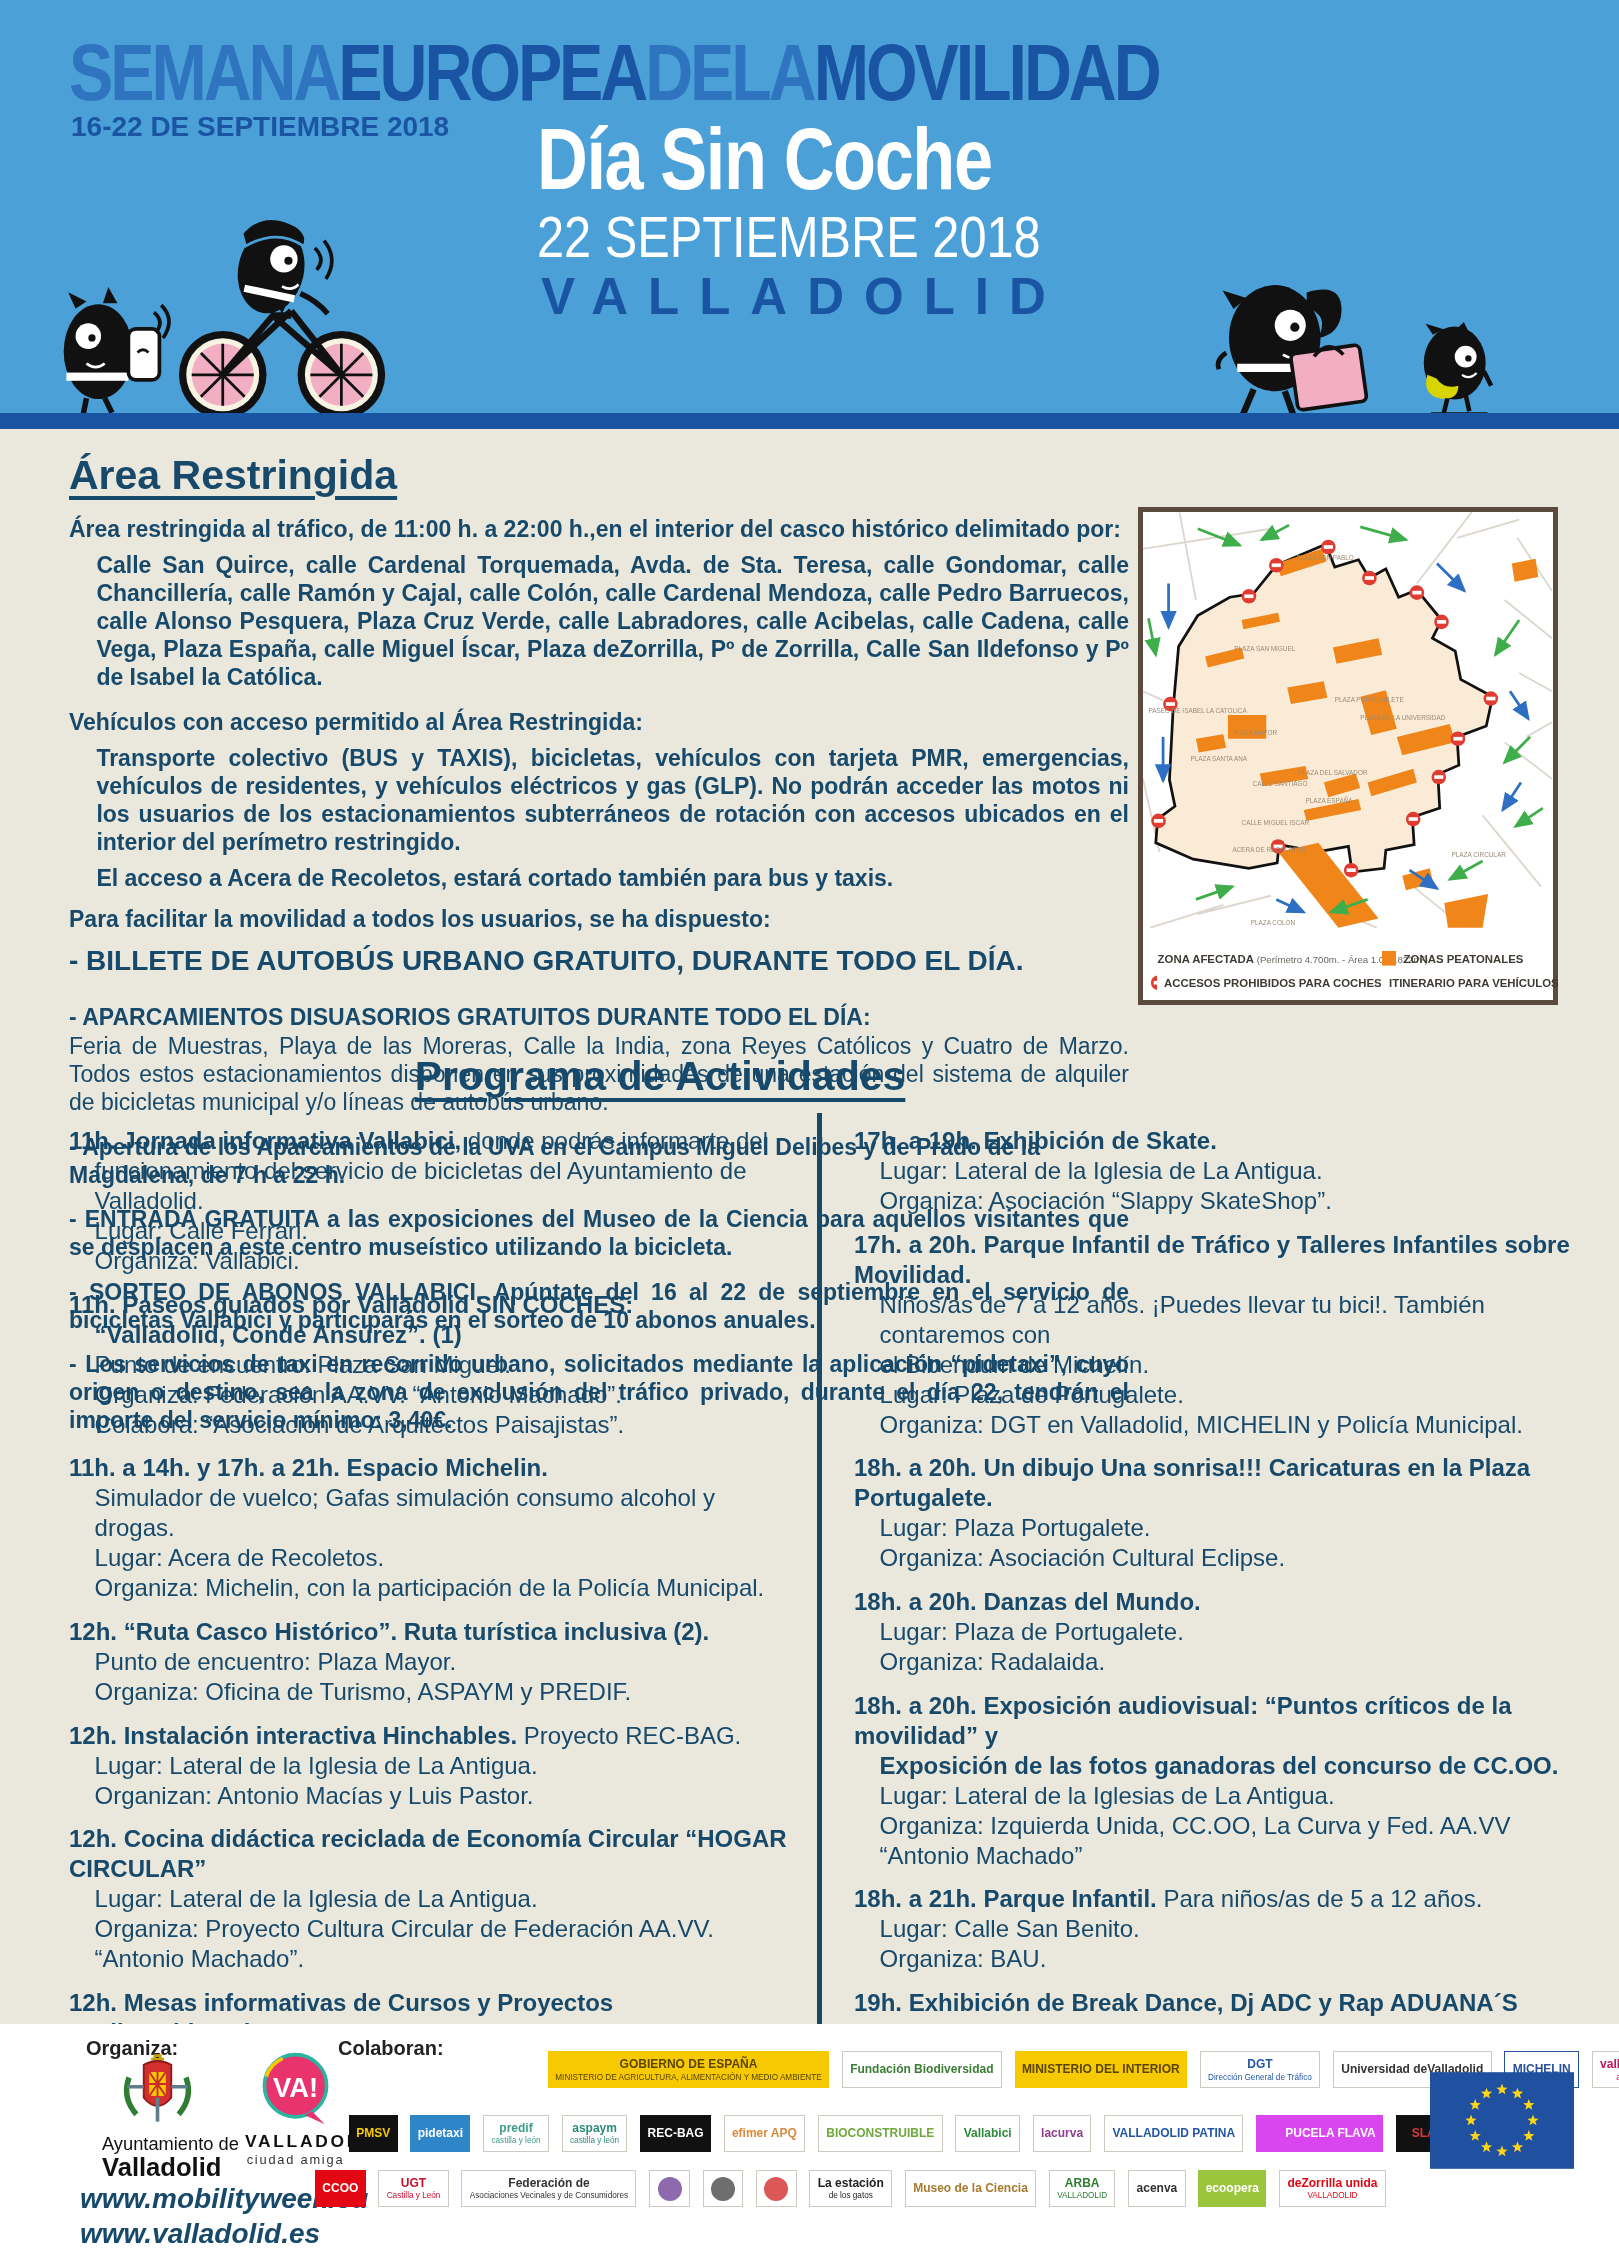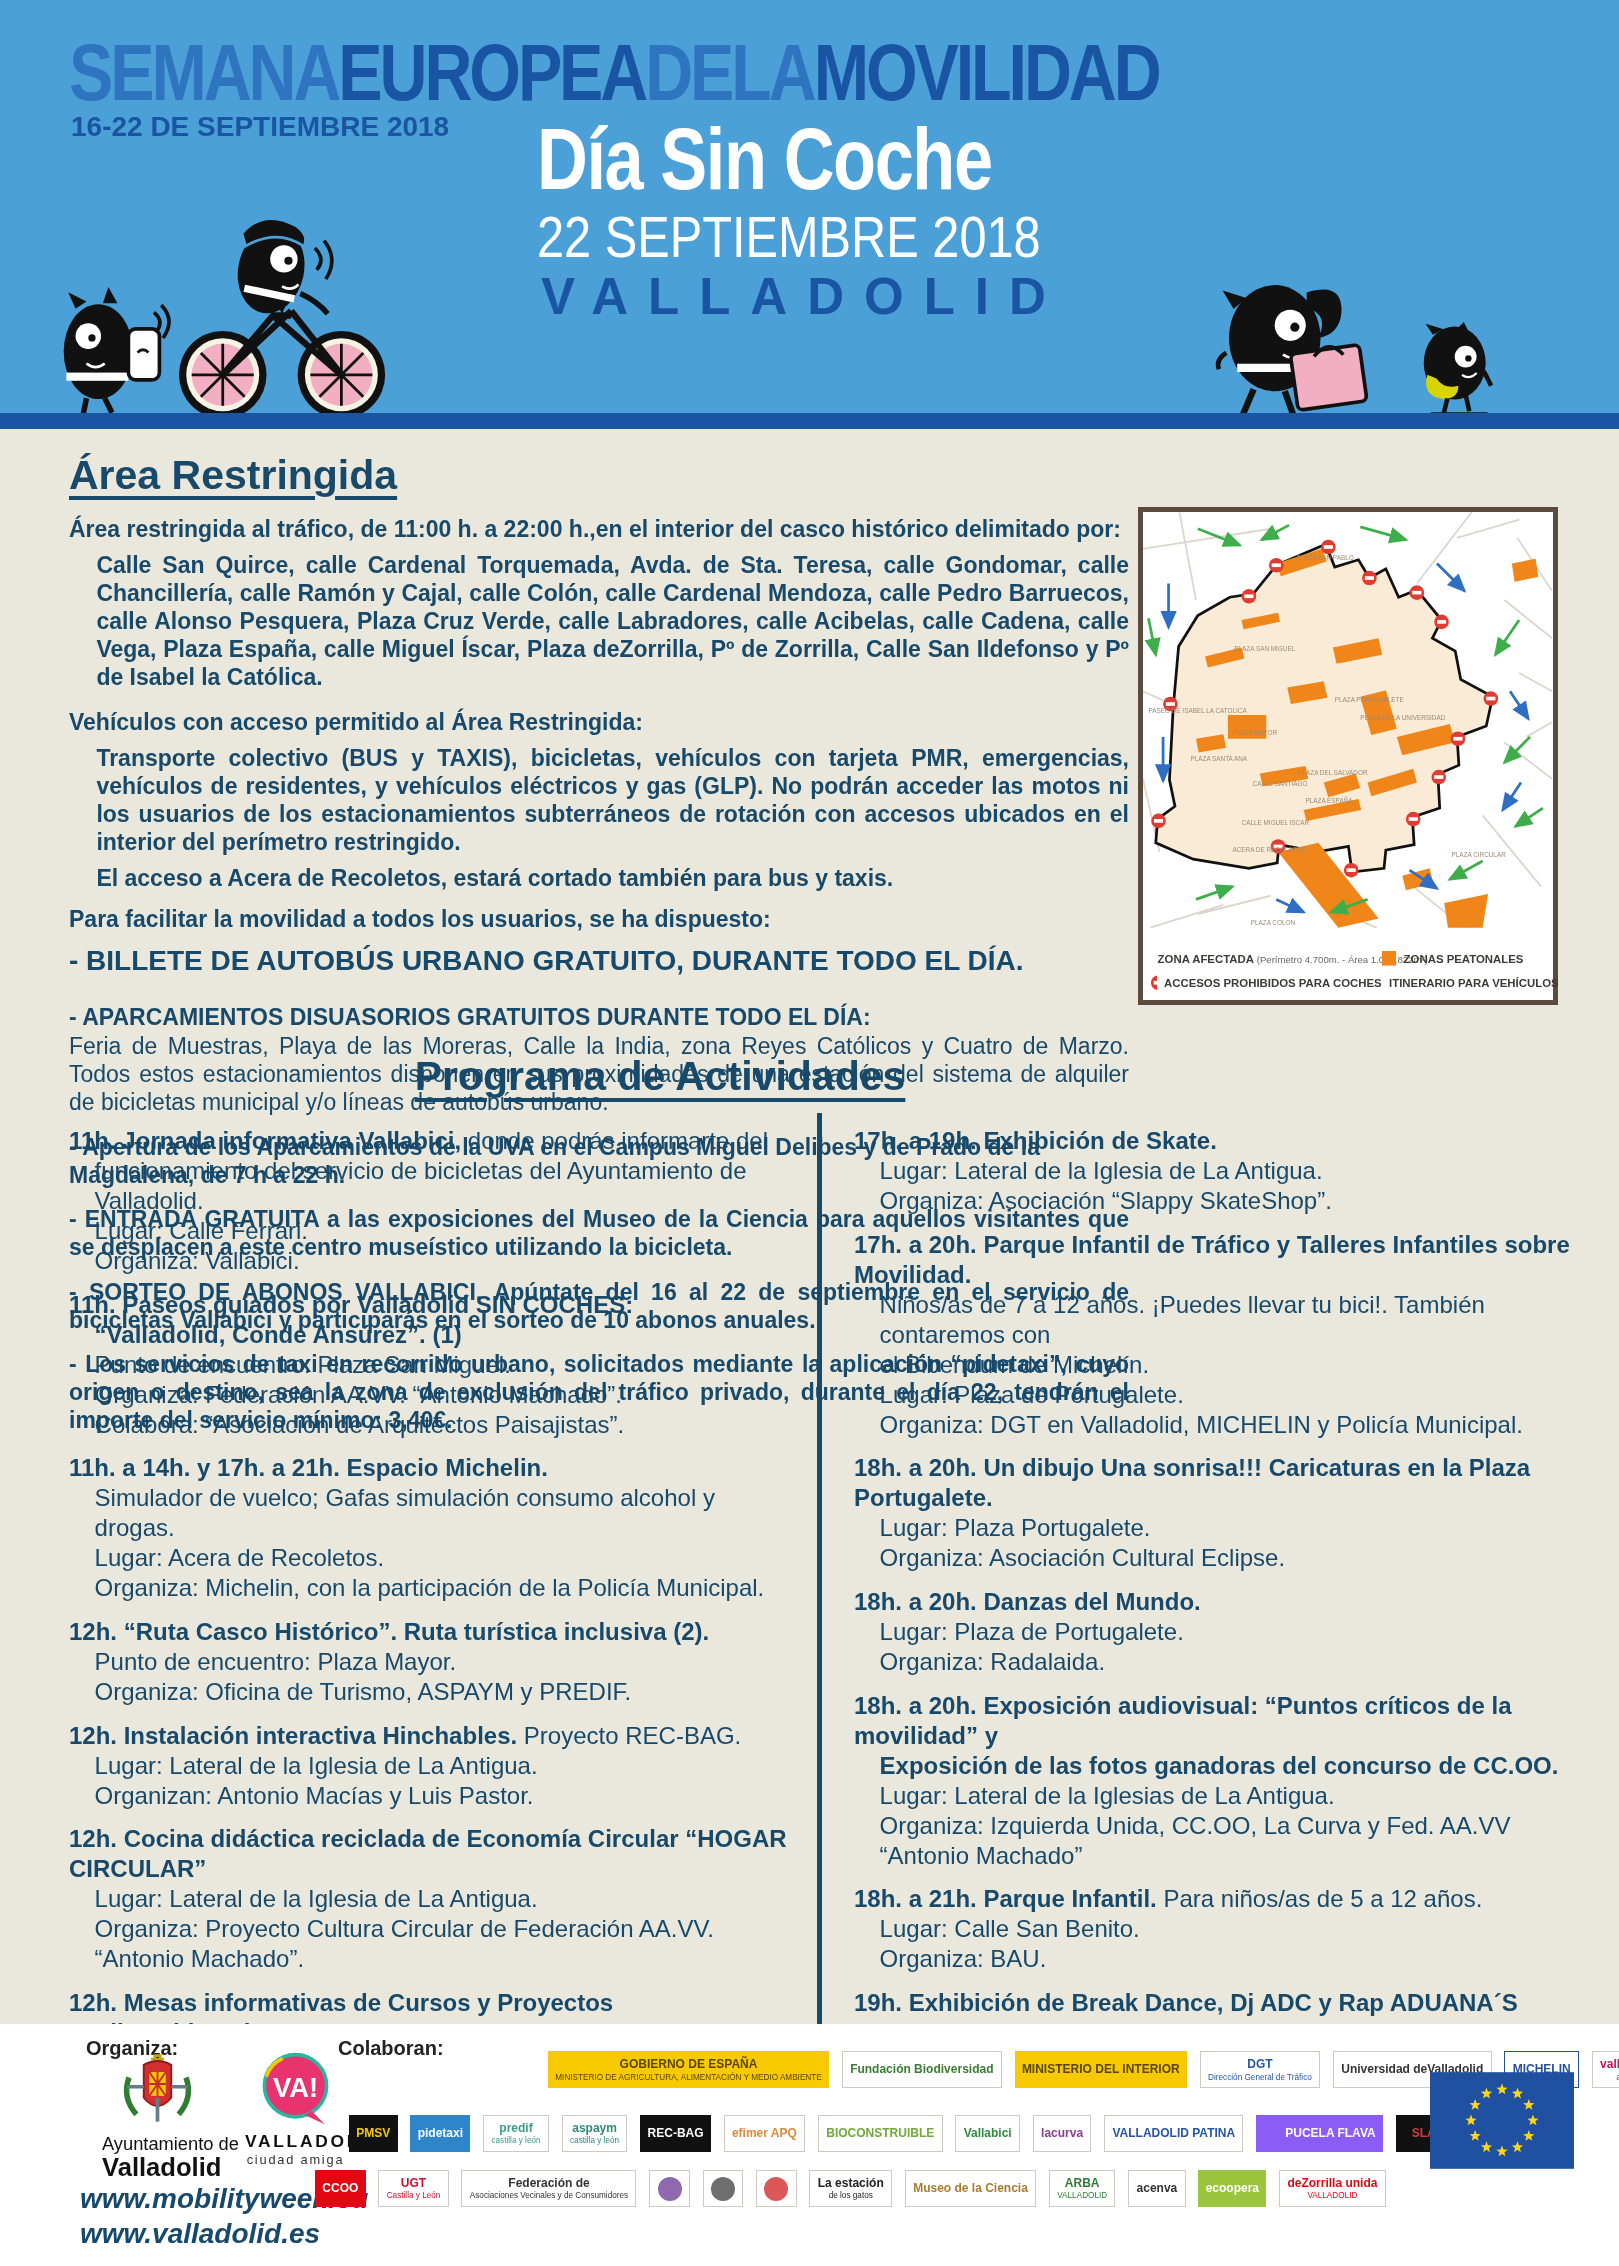--- a/index.html
+++ b/index.html
@@ -507,21 +507,21 @@
         </div>
         <div class="chip" style="background: rgb(255, 255, 255); color: rgb(47, 138, 59); border: 0.9px solid rgb(207, 202, 191);">
           <div class="chip-n">Vallabici</div>
         </div>
         <div class="chip" style="background: rgb(255, 255, 255); color: rgb(142, 62, 142); border: 0.9px solid rgb(207, 202, 191);">
           <div class="chip-n">lacurva</div>
         </div>
         <div class="chip" style="background: rgb(255, 255, 255); color: rgb(36, 86, 164); border: 0.9px solid rgb(207, 202, 191);">
           <div class="chip-n">VALLADOLID PATINA</div>
         </div>
-        <div class="chip" style="background: #8b5cf6; color: rgb(255, 255, 255); padding-left: 29px;">
+        <div class="chip" style="background: #d946ef; color: rgb(255, 255, 255); padding-left: 29px;">
           <div class="chip-n">PUCELA FLAVA</div>
         </div>
         <div class="chip" style="background: rgb(17, 17, 17); color: rgb(214, 58, 58); padding-left: 16px;">
           <div class="chip-n">SLAPPY</div>
         </div>
         <div class="chip" style="background: rgb(43, 36, 56); color: rgb(201, 184, 232);">
           <div class="chip-n">InkSide</div>
         </div>
       </div>
     <div class="logo-row" id="row3" style="left:315px;top:146px;">

